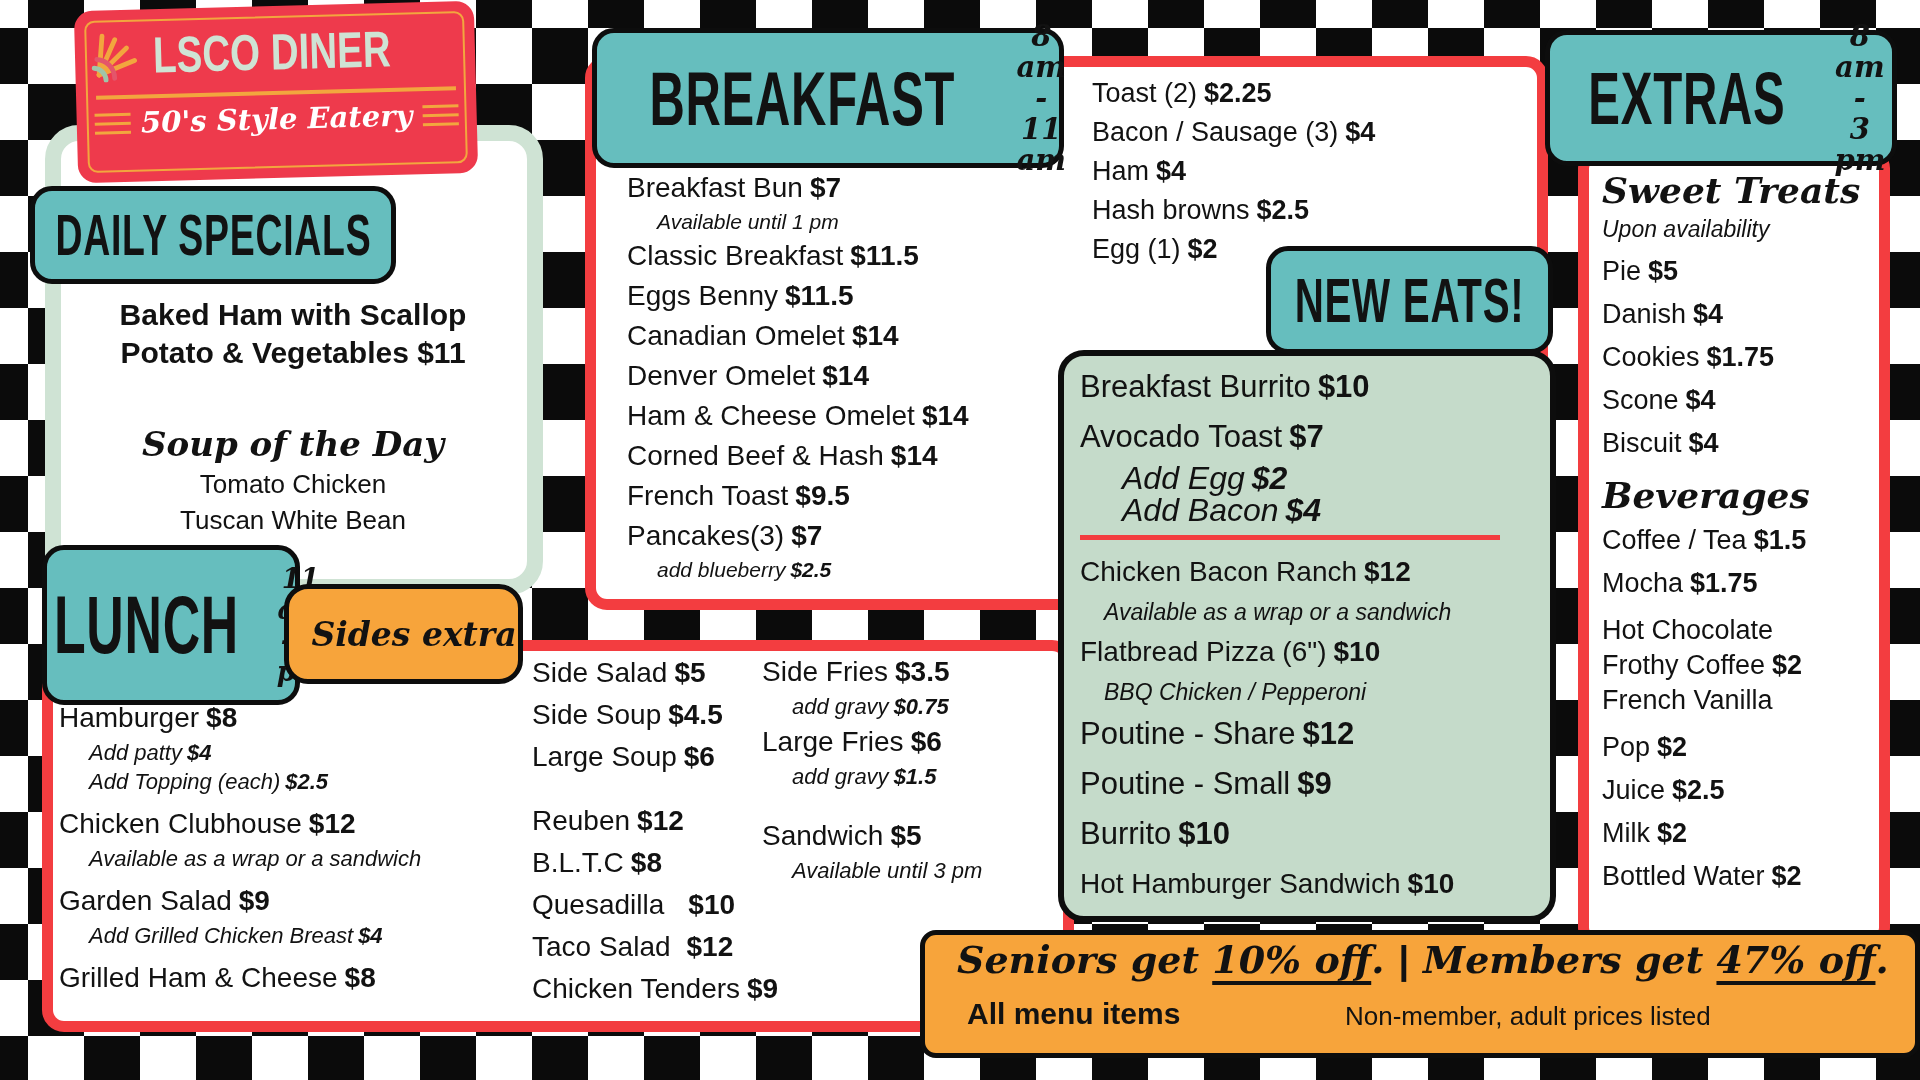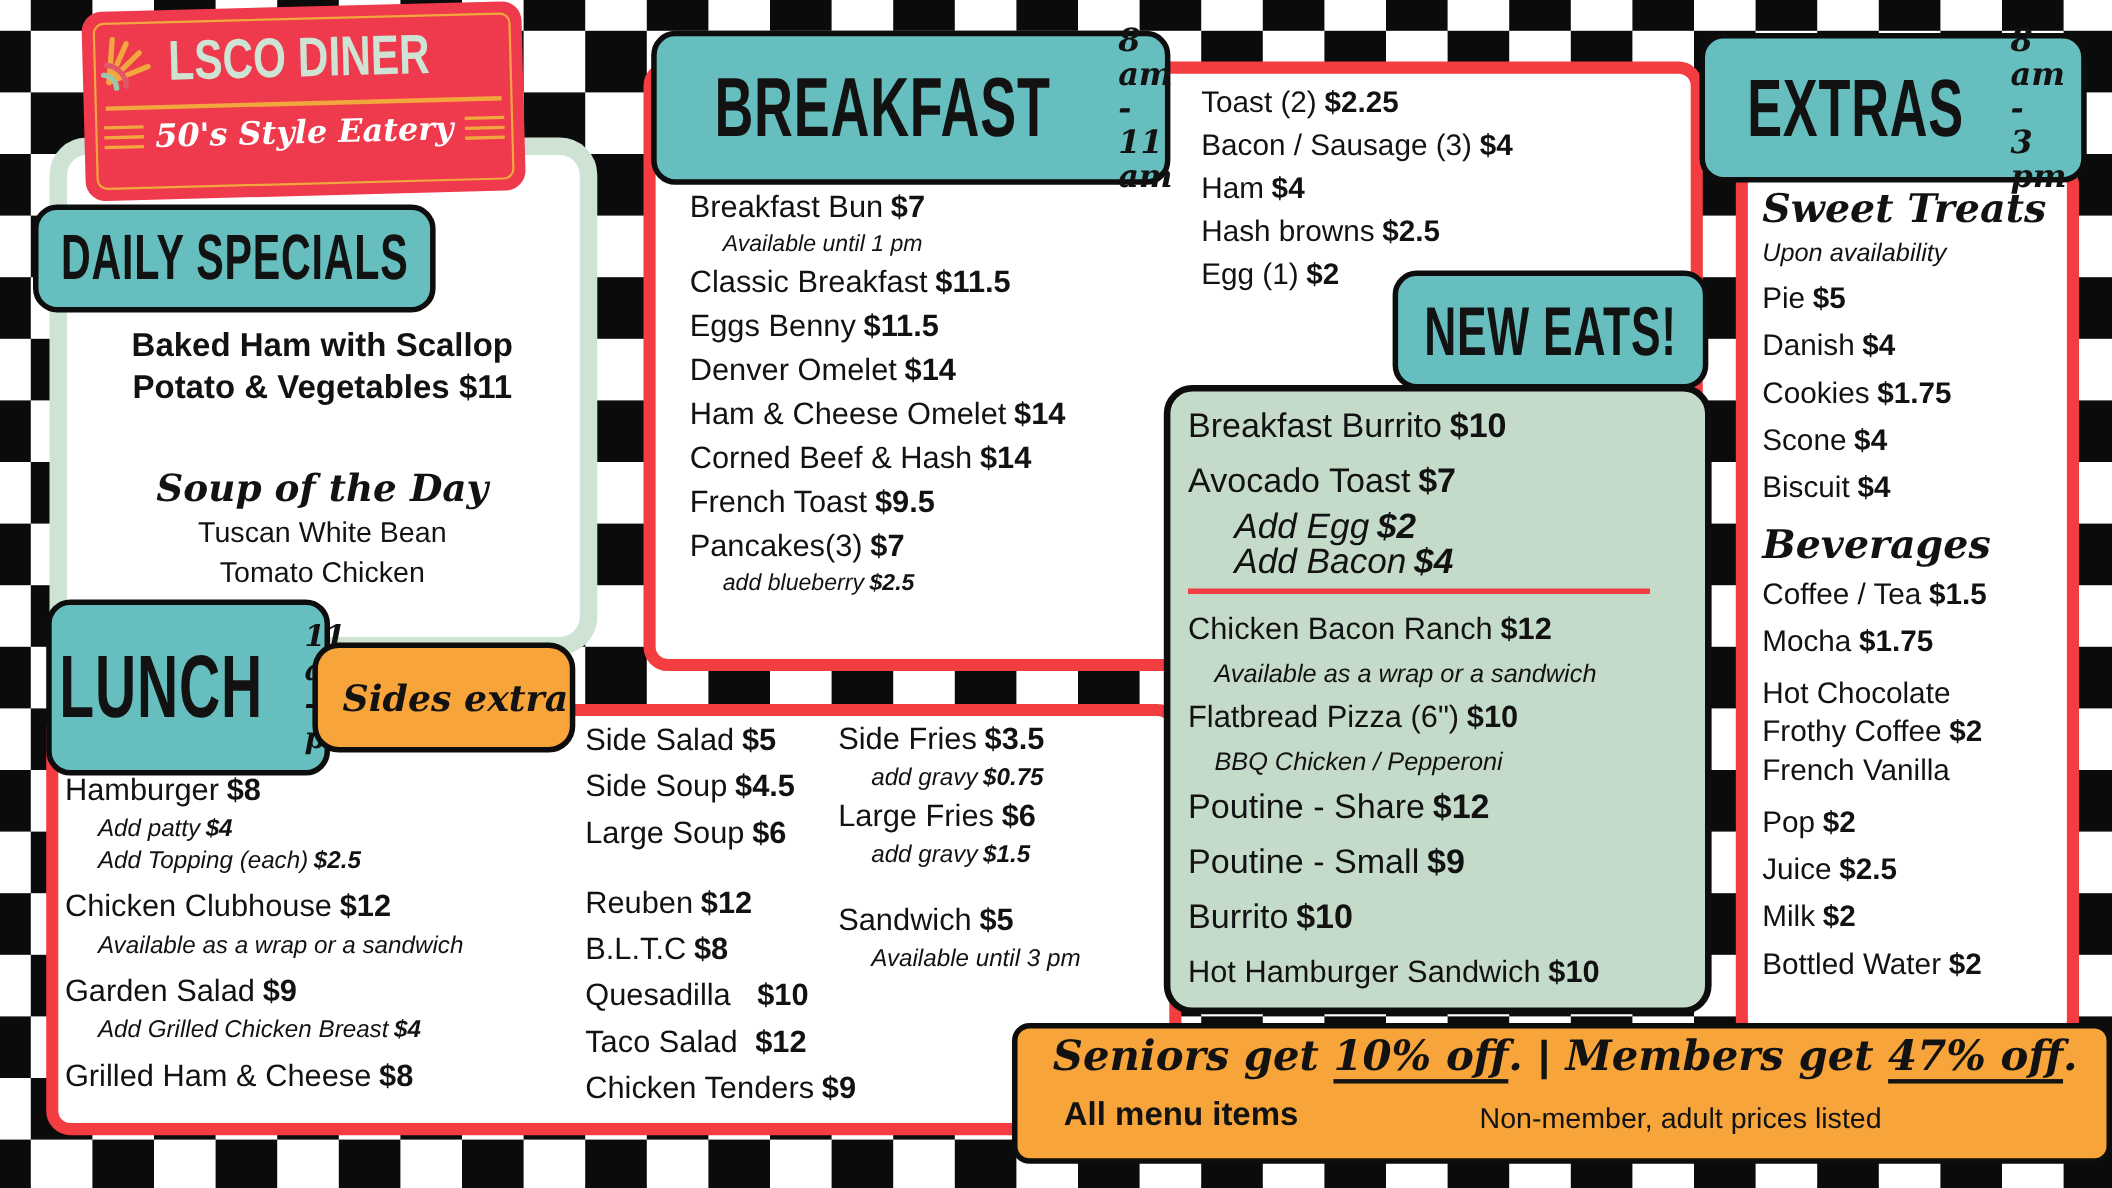--- a/index.html
+++ b/index.html
@@ -67,21 +67,21 @@
   .logo-divider{height:4px;background:#f2a63e;margin:9px 18px 7px;}
   .logo-row2{display:flex;align-items:center;justify-content:center;gap:10px;padding:0 16px;}
   .lines3{display:flex;flex-direction:column;gap:6px;flex:1;}
   .lines3 div{height:3px;background:#f2a63e;}
   .logo-tagline{color:#ffffff;font-size:29px;white-space:nowrap;}
   
   .ds-badge{left:30px;top:186px;width:356px;height:88px;}
   .ds-badge .display{font-size:52px;}
   .bk-badge{left:592px;top:28px;width:462px;height:130px;gap:2px;}
   .bk-badge .display{font-size:68px;}
-  .badge-hours{font-size:29px;line-height:31px;text-align:left;}
+  .badge-hours{font-size:29px;line-height:31px;text-align:center;}
   .lunch-badge{left:42px;top:545px;width:248px;height:150px;flex-direction:row;gap:2px;}
   .lunch-badge .display{font-size:72px;}
   .lunch-badge .badge-hours{font-size:27px;}
   .sides-badge{left:284px;top:584px;width:208px;height:90px;background:#f7a43b;border-radius:24px;padding-left:21px;}
   .sides-badge .script{font-size:33px;}
   .ne-badge{left:1266px;top:246px;width:277px;height:98px;z-index:8;}
   .ne-badge .display{font-size:56px;}
   .ex-badge{left:1545px;top:30px;width:342px;height:126px;gap:4px;}
   .ex-badge .display{font-size:66px;}
   
@@ -129,38 +129,39 @@
 <div class="panel-mint" style="left:45px;top:125px;width:466px;height:438px;"></div>
 <div class="badge ds-badge">
   <span class="display">DAILY SPECIALS</span>
 </div>
 <div class="ds-content">
   <div class="ds-special">
     <div>Baked Ham with Scallop</div>
     <div>Potato &amp; Vegetables $11</div>
   </div>
   <div class="script ds-soup-head">Soup of the Day</div>
+  <div class="ds-soup">Tomato Chicken</div>
   <div class="ds-soup">Tuscan White Bean</div>
-  <div class="ds-soup">Tomato Chicken</div>
 </div>
 
 <div class="panel-red" style="left:585px;top:56px;width:941px;height:532px;"></div>
 <div class="badge bk-badge">
   <span class="display">BREAKFAST</span>
   <span class="script badge-hours">
     <span style="display:block;">8 am -</span>
     <span style="display:block;">11 am</span>
   </span>
 </div>
 
 <div class="bk-col1">
   <div class="mline"><span>Breakfast Bun</span><span class="mprice">$7</span></div>
   <div class="mnote">Available until 1 pm</div>
   <div class="mline"><span>Classic Breakfast</span><span class="mprice">$11.5</span></div>
   <div class="mline"><span>Eggs Benny</span><span class="mprice">$11.5</span></div>
+  <div class="mline"><span>Canadian Omelet</span><span class="mprice">$14</span></div>
   <div class="mline"><span>Denver Omelet</span><span class="mprice">$14</span></div>
   <div class="mline"><span>Ham &amp; Cheese Omelet</span><span class="mprice">$14</span></div>
   <div class="mline"><span>Corned Beef &amp; Hash</span><span class="mprice">$14</span></div>
   <div class="mline"><span>French Toast</span><span class="mprice">$9.5</span></div>
   <div class="mline"><span>Pancakes(3)</span><span class="mprice">$7</span></div>
   <div class="mnote"><span>add blueberry</span><span class="mprice">$2.5</span></div>
 </div>
 
 <div class="bk-col2">
   <div class="mline"><span>Toast (2)</span><span class="mprice">$2.25</span></div>

